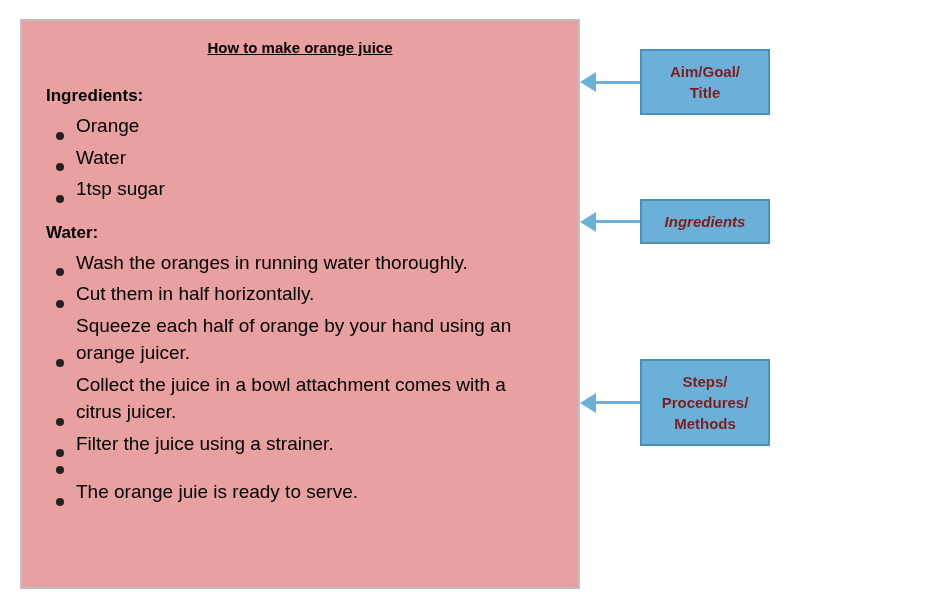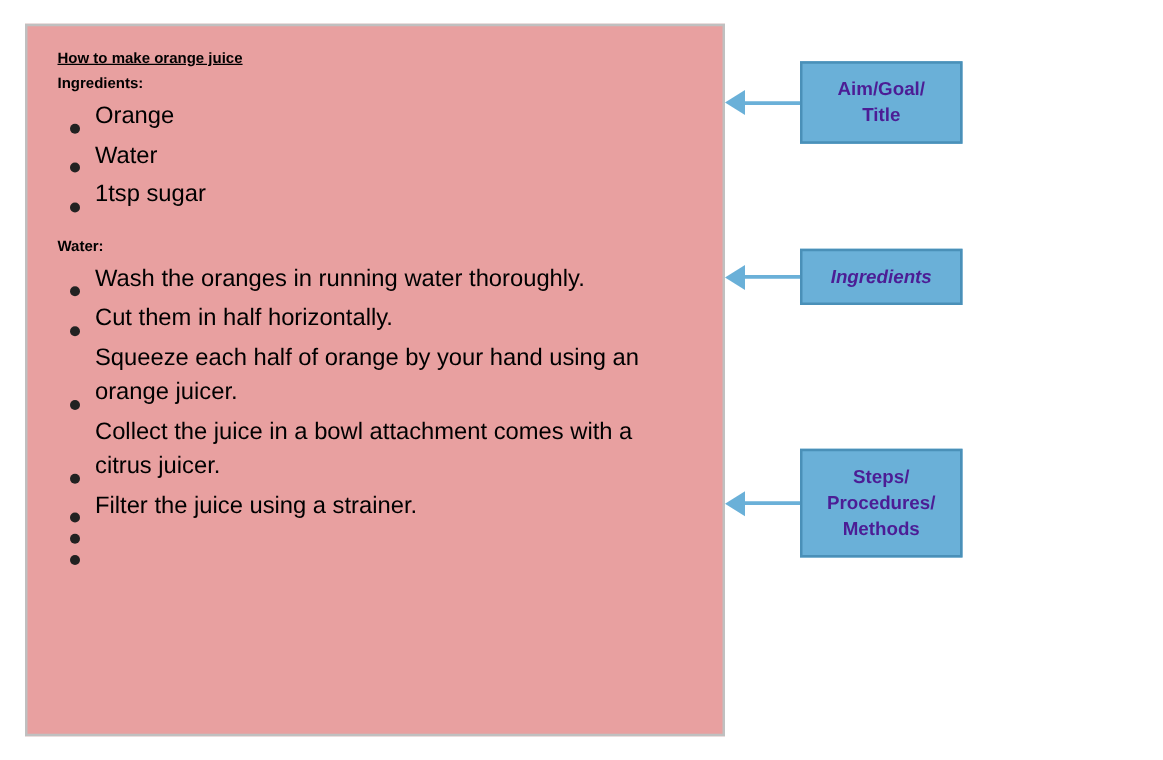--- a/index.html
+++ b/index.html
@@ -25,28 +25,29 @@
     .recipe-card {
       background: #e8a0a0;
       border: 2px solid #c0c0c0;
       width: 560px;
       min-height: 540px;
       padding: 18px 24px 24px 24px;
       position: relative;
       flex-shrink: 0;
     }
     .recipe-title {
+      text-align: center;
       font-weight: bold;
-      font-size: 12px;
-      margin-bottom: 6px;
+      font-size: 15px;
+      margin-bottom: 30px;
       text-decoration: underline;
     }
     .section-heading {
       font-weight: bold;
-      font-size: 12px;
+      font-size: 17px;
       margin-bottom: 6px;
     }
     .ingredients-section {
       margin-bottom: 20px;
     }
     .steps-section {
       margin-bottom: 8px;
     }
     .bullet-list {
       list-style: none;
@@ -111,21 +112,21 @@
     }
     .label-box {
       background: #6ab0d8;
       border: 2.5px solid #4a90b8;
       padding: 10px 16px;
       font-weight: bold;
       font-size: 15px;
       text-align: center;
       min-width: 130px;
       line-height: 1.4;
-      color: #4c1d95;
+      color: #7f1d1d;
     }
 
     
     .label-aim {
       top: 30px;
     }
     .label-ingredients {
       top: 180px;
       font-style: italic;
     }
@@ -180,20 +181,21 @@
         </li>
         <li>
           <span class="bullet-dot"></span>
           <span>Filter the juice using a strainer.</span>
         </li>
         <li>
           <span class="bullet-dot"></span>
         </li>
         <li>
           <span class="bullet-dot"></span>
+          <span>The orange juie is ready to serve.</span>
         </li>
       </ul>
     </div>
   </div>
 
   <div class="labels-column">
 
     <div class="label-block label-aim">
       <div class="arrow">
         <div class="arrow-head"></div>

